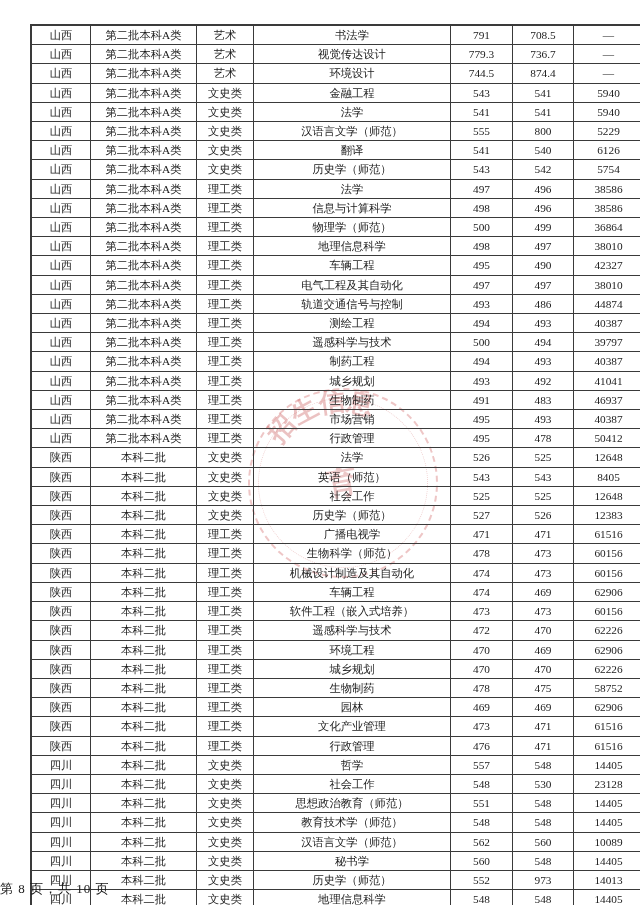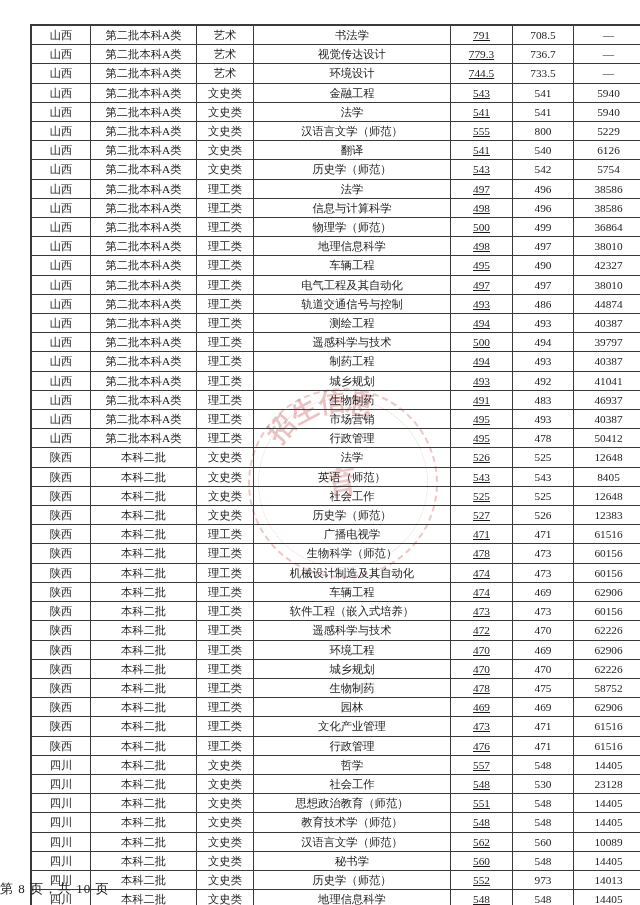--- a/index.html
+++ b/index.html
@@ -99,21 +99,21 @@
     font-size: 11.3px;
     color: #1b1b1b;
     white-space: nowrap;
     overflow: hidden;
     background: transparent;
   }
   td.c-prov    { width: 54px; }
   td.c-batch   { width: 101px; }
   td.c-cat     { width: 52px; }
   td.c-major   { width: 192px; }
-  td.c-high    { width: 57px; text-decoration: underline; }
+  td.c-high    { width: 57px; }
   td.c-low     { width: 56px; font-family: Liberation Serif, serif; }
   td.c-rank    { width: 65px; border-right: 1px solid #3a3a3a; }
 
   
   table#score-table { box-shadow: 0 0 0 1px #3a3a3a; }
 
   
   #page-footer {
     position: absolute;
     left: 0;
@@ -165,21 +165,21 @@
           <td class="c-high">779.3</td>
           <td class="c-low">736.7</td>
           <td class="c-rank">—</td>
         </tr>
         <tr>
           <td class="c-prov">山西</td>
           <td class="c-batch">第二批本科A类</td>
           <td class="c-cat">艺术</td>
           <td class="c-major">环境设计</td>
           <td class="c-high">744.5</td>
-          <td class="c-low">733.5</td>
+          <td class="c-low">874.4</td>
           <td class="c-rank">—</td>
         </tr>
         <tr>
           <td class="c-prov">山西</td>
           <td class="c-batch">第二批本科A类</td>
           <td class="c-cat">文史类</td>
           <td class="c-major">金融工程</td>
           <td class="c-high">543</td>
           <td class="c-low">541</td>
           <td class="c-rank">5940</td>

